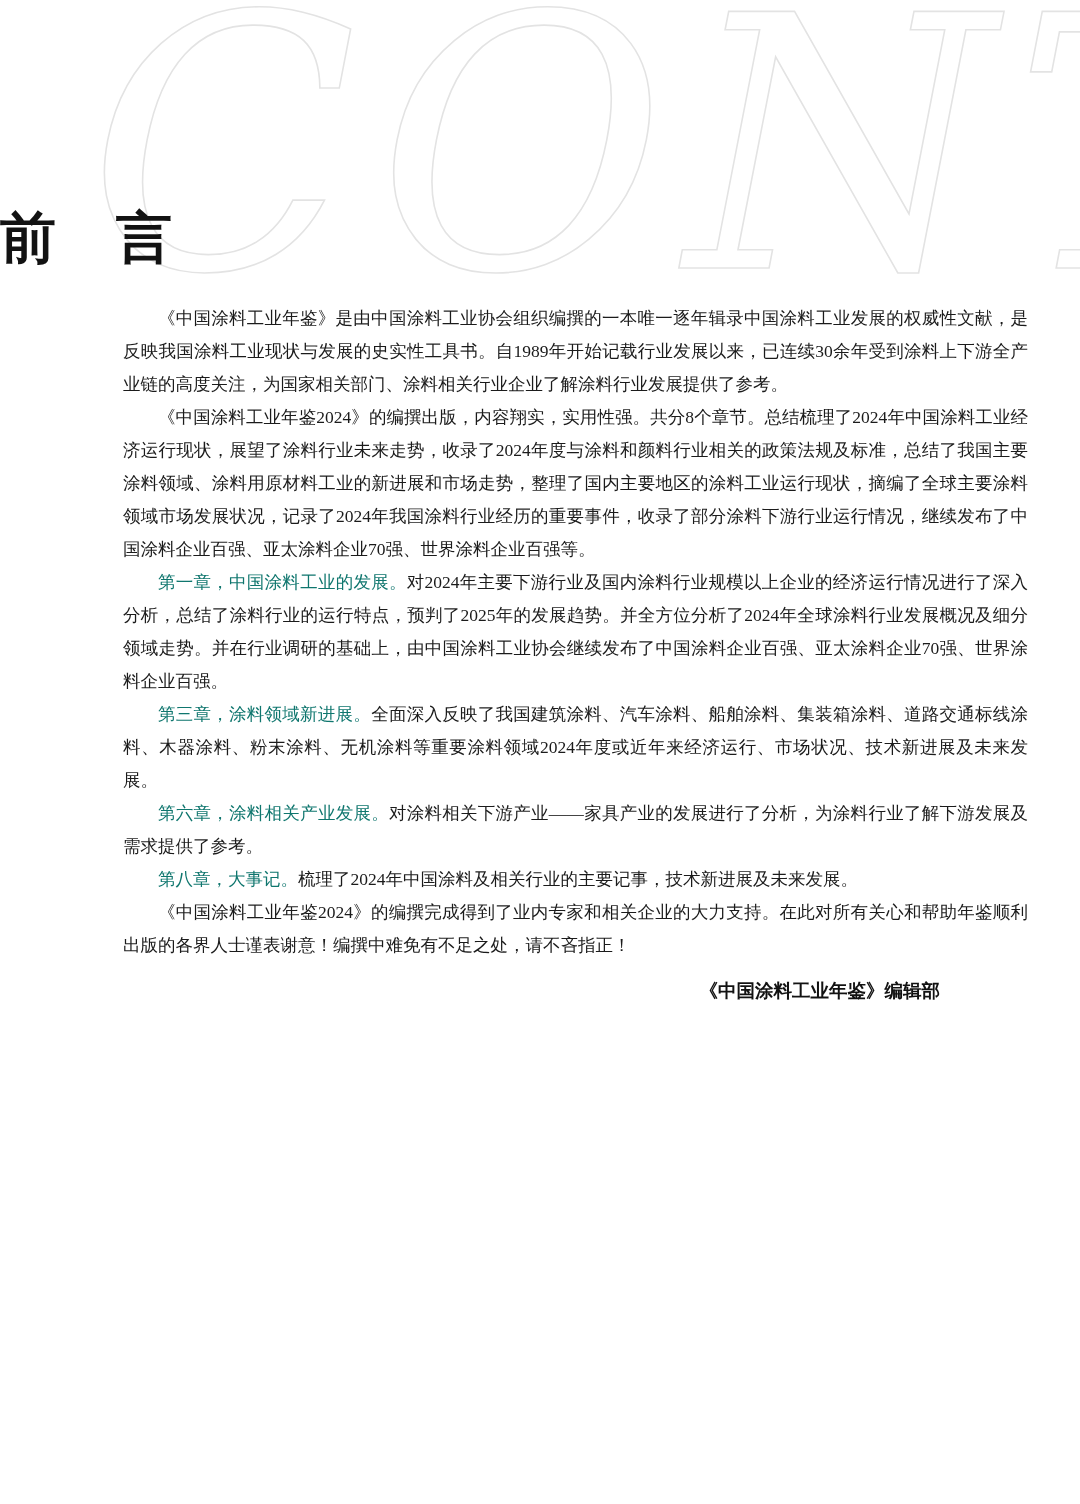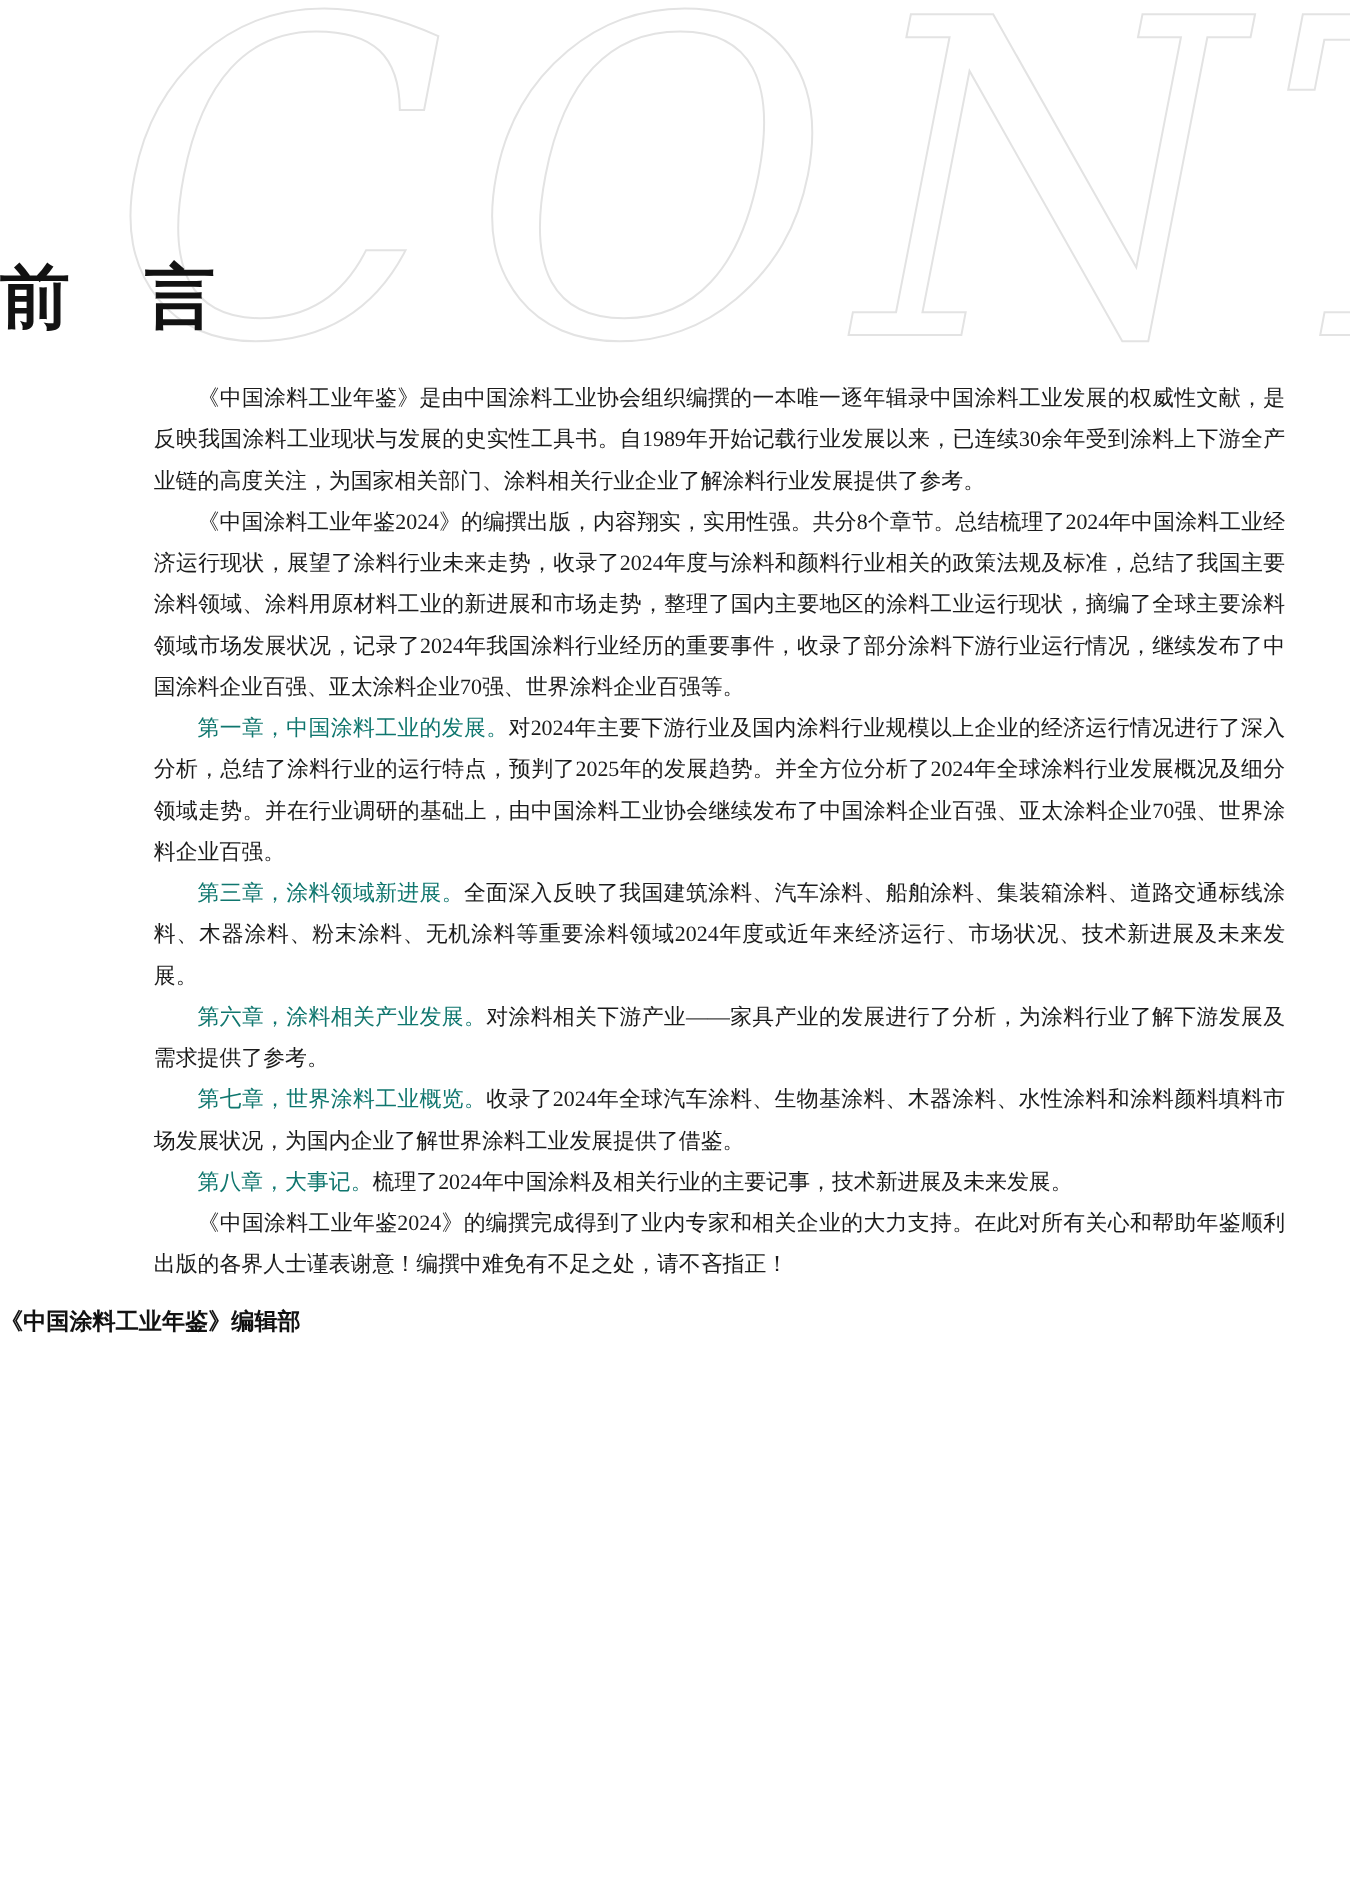--- a/index.html
+++ b/index.html
@@ -64,20 +64,21 @@
   }
   .lead {
     font-weight: normal;
     color: #0f766e;
   }
   
   .signature {
     position: relative;
     z-index: 1;
     margin: 10px 140px 0 0;
+    text-align: right;
     font-family: "Liberation Sans", "DejaVu Sans", sans-serif;
     font-weight: bold;
     font-size: 18.5px;
     line-height: 38px;
     color: #121212;
   }
 </style>
 </head>
 <body>
 
@@ -88,21 +89,20 @@
   </svg>
 
   <h1 class="title">前　言</h1>
 
   <div class="body-text">
     <p class="para"><b class="lead"></b><span>《中国涂料工业年鉴》是由中国涂料工业协会组织编撰的一本唯一逐年辑录中国涂料工业发展的权威性文献，是反映我国涂料工业现状与发展的史实性工具书。自1989年开始记载行业发展以来，已连续30余年受到涂料上下游全产业链的高度关注，为国家相关部门、涂料相关行业企业了解涂料行业发展提供了参考。</span></p>
     <p class="para"><b class="lead"></b><span>《中国涂料工业年鉴2024》的编撰出版，内容翔实，实用性强。共分8个章节。总结梳理了2024年中国涂料工业经济运行现状，展望了涂料行业未来走势，收录了2024年度与涂料和颜料行业相关的政策法规及标准，总结了我国主要涂料领域、涂料用原材料工业的新进展和市场走势，整理了国内主要地区的涂料工业运行现状，摘编了全球主要涂料领域市场发展状况，记录了2024年我国涂料行业经历的重要事件，收录了部分涂料下游行业运行情况，继续发布了中国涂料企业百强、亚太涂料企业70强、世界涂料企业百强等。</span></p>
     <p class="para"><b class="lead">第一章，中国涂料工业的发展。</b><span>对2024年主要下游行业及国内涂料行业规模以上企业的经济运行情况进行了深入分析，总结了涂料行业的运行特点，预判了2025年的发展趋势。并全方位分析了2024年全球涂料行业发展概况及细分领域走势。并在行业调研的基础上，由中国涂料工业协会继续发布了中国涂料企业百强、亚太涂料企业70强、世界涂料企业百强。</span></p>
     <p class="para"><b class="lead">第三章，涂料领域新进展。</b><span>全面深入反映了我国建筑涂料、汽车涂料、船舶涂料、集装箱涂料、道路交通标线涂料、木器涂料、粉末涂料、无机涂料等重要涂料领域2024年度或近年来经济运行、市场状况、技术新进展及未来发展。</span></p>
     <p class="para"><b class="lead">第六章，涂料相关产业发展。</b><span>对涂料相关下游产业——家具产业的发展进行了分析，为涂料行业了解下游发展及需求提供了参考。</span></p>
-    <p class="para"><b class="lead">第七章，世界涂料工业概览。</b><span>收录了2024年全球汽车涂料、生物基涂料、木器涂料、水性涂料和涂料颜料填料市场发展状况，为国内企业了解世界涂料工业发展提供了借鉴。</span></p>
     <p class="para"><b class="lead">第八章，大事记。</b><span>梳理了2024年中国涂料及相关行业的主要记事，技术新进展及未来发展。</span></p>
     <p class="para"><b class="lead"></b><span>《中国涂料工业年鉴2024》的编撰完成得到了业内专家和相关企业的大力支持。在此对所有关心和帮助年鉴顺利出版的各界人士谨表谢意！编撰中难免有不足之处，请不吝指正！</span></p>
   </div>
 
   <div class="signature">
     <div class="sig-org">《中国涂料工业年鉴》编辑部</div>
   </div>
 
 </div>
 

